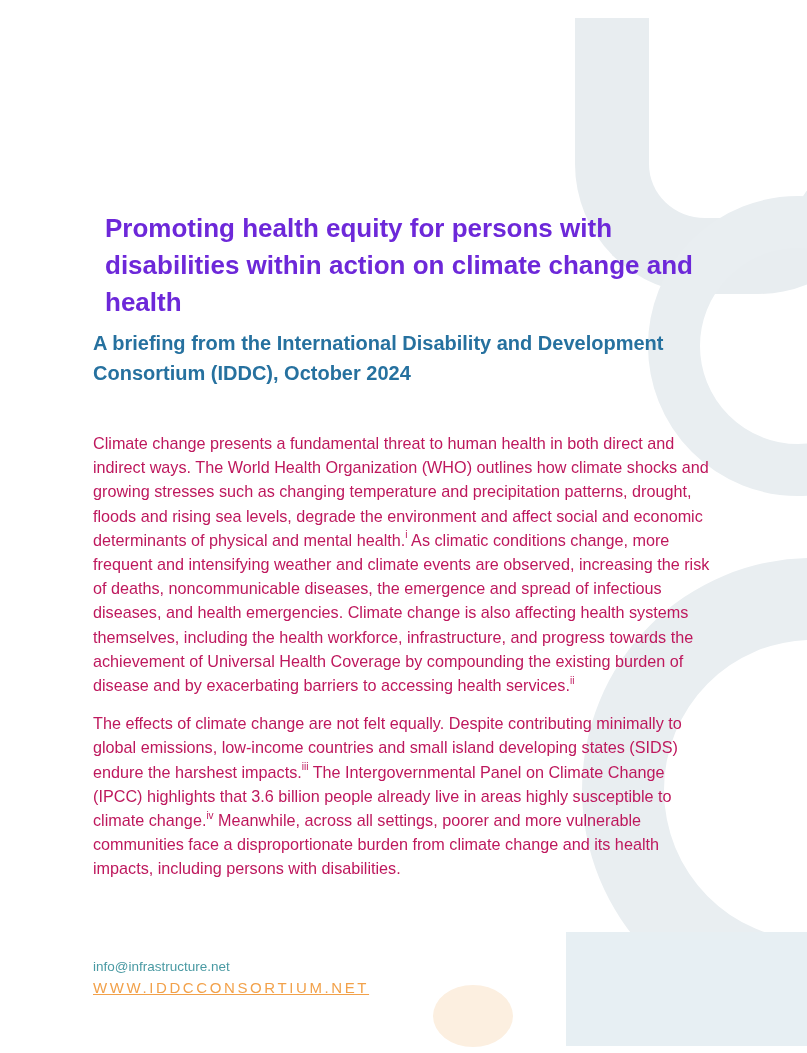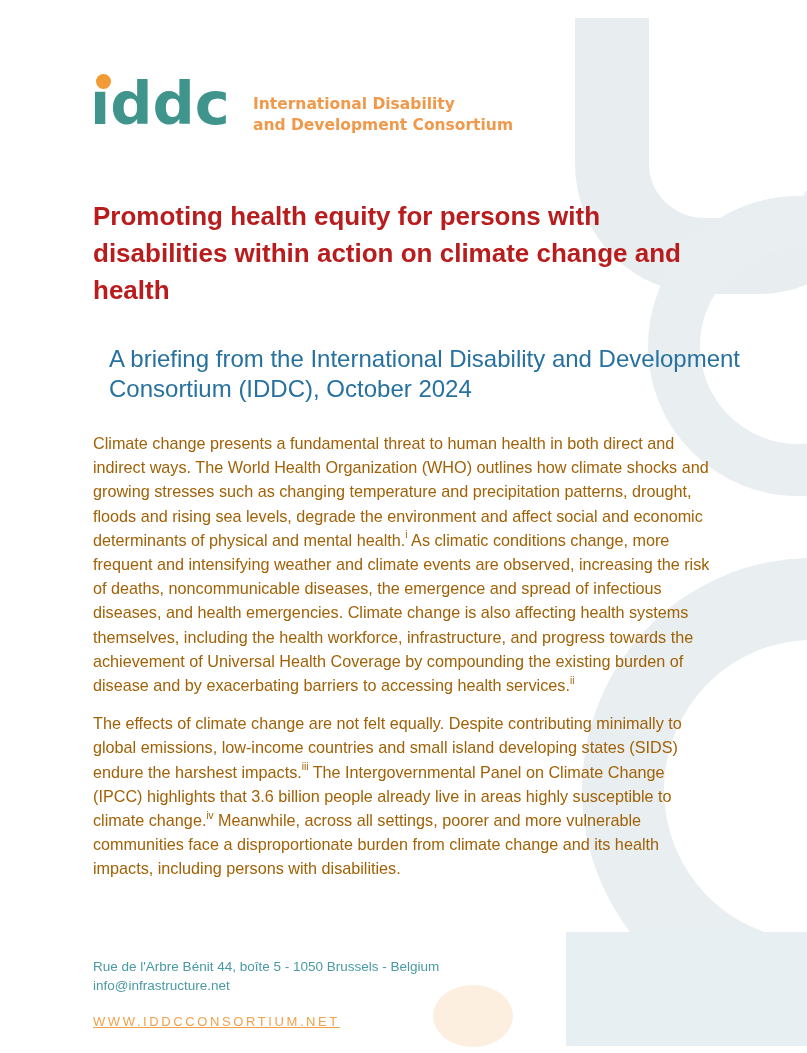--- a/index.html
+++ b/index.html
@@ -53,79 +53,70 @@
   .logo-tagline{
     position:absolute;left:163px;top:26px;width:300px;
     font-family:"DejaVu Sans",sans-serif;
     font-weight:bold;font-size:15.5px;line-height:21px;
     color:#f0994b;
   }
   
   .page-title{
     position:absolute;left:93px;top:198px;width:632px;z-index:2;
     font-weight:bold;font-size:26px;line-height:37px;
-    color:#b91c1c;margin:0;
+    color:#6d28d9;margin:12px;
   }
   .page-subtitle{
     position:absolute;left:93px;top:328px;width:632px;z-index:2;
-    font-weight:normal;font-size:24px;line-height:30px;
-    color:#26719f;margin:16px;
+    font-weight:bold;font-size:20px;line-height:30px;
+    color:#26719f;margin:0;
   }
   .section-heading{
     position:absolute;left:93px;top:396px;width:632px;z-index:2;
     font-weight:bold;font-size:19px;line-height:25px;
     color:#2f8b90;margin:0;
   }
   
   .body-copy{
     position:absolute;left:93px;top:431px;width:624px;z-index:2;
-    color:#a16207;font-size:16.2px;line-height:24.2px;
+    color:#be185d;font-size:16.2px;line-height:24.2px;
   }
   .body-copy p{margin:0 0 14px 0;}
   .body-copy sup{
     font-size:10px;line-height:0;position:relative;top:-1px;
   }
   
   .footer{
     position:absolute;left:93px;top:958px;width:500px;z-index:2;
     font-size:13.5px;line-height:18.5px;color:#4a9aa3;
   }
   .footer .website{
-    display:inline-block;margin-top:18px;
+    display:inline-block;margin-top:2px;
     color:#f2a14a;text-decoration:underline;
-    letter-spacing:2.6px;font-size:13px;
+    letter-spacing:2.6px;font-size:15px;
   }
 </style>
 </head>
 <body>
 
 <div class="page">
 
   <div class="deco deco-u"></div>
   <div class="deco deco-ring1"></div>
   <div class="deco deco-ring2"></div>
   <div class="deco deco-rect"></div>
   <div class="deco deco-peach"></div>
 
-  <div class="logo-block">
-    <span class="logo-dot"></span>
-    <div class="logo-text">ıddc</div>
-    <div class="logo-tagline">
-      <div>International Disability</div>
-      <div>and Development Consortium</div>
-    </div>
-  </div>
 
   <h1 class="page-title">Promoting health equity for persons with disabilities within action on climate change and health</h1>
   <h2 class="page-subtitle">A briefing from the International Disability and Development Consortium (IDDC), October 2024</h2>
 
   <div class="body-copy">
       <p>Climate change presents a fundamental threat to human health in both direct and indirect ways. The World Health Organization (WHO) outlines how climate shocks and growing stresses such as changing temperature and precipitation patterns, drought, floods and rising sea levels, degrade the environment and affect social and economic determinants of physical and mental health.<sup>i</sup> As climatic conditions change, more frequent and intensifying weather and climate events are observed, increasing the risk of deaths, noncommunicable diseases, the emergence and spread of infectious diseases, and health emergencies. Climate change is also affecting health systems themselves, including the health workforce, infrastructure, and progress towards the achievement of Universal Health Coverage by compounding the existing burden of disease and by exacerbating barriers to accessing health services.<sup>ii</sup></p>
       <p>The effects of climate change are not felt equally. Despite contributing minimally to global emissions, low-income countries and small island developing states (SIDS) endure the harshest impacts.<sup>iii</sup> The Intergovernmental Panel on Climate Change (IPCC) highlights that 3.6 billion people already live in areas highly susceptible to climate change.<sup>iv</sup> Meanwhile, across all settings, poorer and more vulnerable communities face a disproportionate burden from climate change and its health impacts, including persons with disabilities.</p>
     </div>
 
   <div class="footer">
-    <div>Rue de l'Arbre Bénit 44, boîte 5 - 1050 Brussels - Belgium</div>
     <div>info@infrastructure.net</div>
     <a href="#" class="website">WWW.IDDCCONSORTIUM.NET</a>
   </div>
 
 </div>
 
 </body></html>

